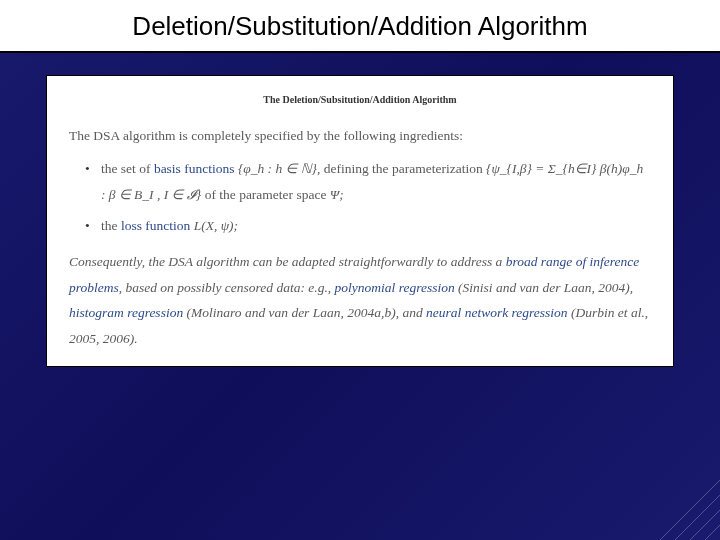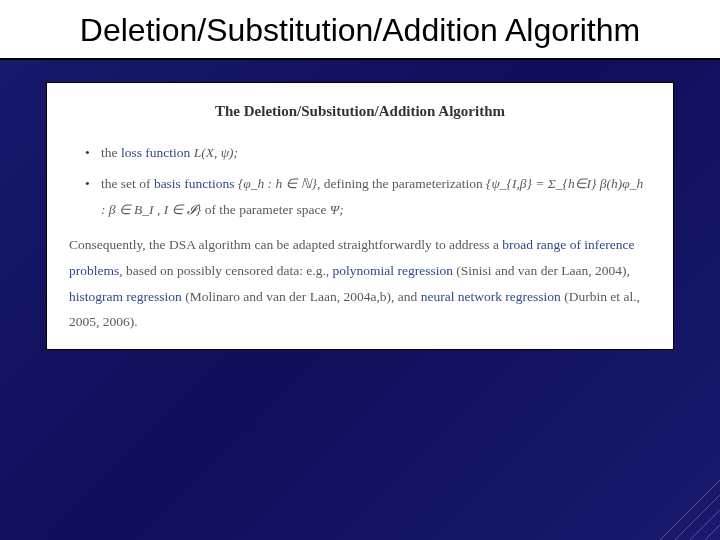--- a/index.html
+++ b/index.html
@@ -11,61 +11,61 @@
     overflow: hidden;
     position: relative;
   }
   .title-bar {
     background: #ffffff;
     padding: 10px 20px 8px 20px;
     text-align: center;
     border-bottom: 2px solid #000;
   }
   .title-bar h1 {
-    font-size: 32px;
+    font-size: 26px;
     font-weight: normal;
     color: #000;
     line-height: 1.25;
   }
   .content-wrap {
     padding: 22px 46px 18px 46px;
   }
   .doc {
     background: #ffffff;
     border: 1px solid #000;
     padding: 14px 22px 14px 22px;
     font-family: Georgia, 'Times New Roman', serif;
     color: #5a5a5a;
     font-size: 13.5px;
     line-height: 1.9;
   }
   .doc-title {
     text-align: center;
     font-weight: bold;
-    font-size: 15px;
+    font-size: 10px;
     color: #333;
     margin-bottom: 14px;
   }
   .intro { margin-bottom: 8px; }
   .bullets { margin: 6px 0 10px 0; }
   .bullet {
     position: relative;
     padding-left: 32px;
     margin-bottom: 6px;
   }
   .bullet::before {
     content: "•";
     position: absolute;
     left: 16px;
     top: 0;
     color: #333;
   }
   .hl { color: #2e4a8a; }
   .math { font-style: italic; font-family: Georgia, serif; }
-  .conclude { margin-top: 6px; }
+  .conclude { margin-top: 6px; font-style: italic; }
   .corner {
     position: absolute;
     right: 0;
     bottom: 0;
     width: 70px;
     height: 70px;
     pointer-events: none;
   }
   .corner svg { width: 100%; height: 100%; }
 </style>
@@ -75,29 +75,30 @@
 <div class="title-bar">
   <h1>
     <span>Deletion/Substitution/Addition Algorithm</span><br>
   </h1>
 </div>
 
 <div class="content-wrap">
   <div class="doc">
     <div class="doc-title">The Deletion/Subsitution/Addition Algorithm</div>
 
+    <div class="intro">The DSA algorithm is completely specified by the following ingredients:</div>
 
     <div class="bullets">
 
       <div class="bullet">
-        <span>the </span><span class="hl">loss function</span><span class="math"> L(X, ψ);</span>
+        <span>the set of </span><span class="hl">basis functions</span><span class="math"> {φ_h : h ∈ ℕ}, </span><span>defining the parameterization </span><span class="math">{ψ_{I,β} = Σ_{h∈I} β(h)φ_h : β ∈ B_I ,  I ∈ 𝓘}</span><span> of the parameter space </span><span class="math">Ψ;</span>
       </div>
 
       <div class="bullet">
-        <span>the set of </span><span class="hl">basis functions</span><span class="math"> {φ_h : h ∈ ℕ}, </span><span>defining the parameterization </span><span class="math">{ψ_{I,β} = Σ_{h∈I} β(h)φ_h : β ∈ B_I ,  I ∈ 𝓘}</span><span> of the parameter space </span><span class="math">Ψ;</span>
+        <span>the </span><span class="hl">loss function</span><span class="math"> L(X, ψ);</span>
       </div>
 
 
     </div>
 
     <div class="conclude">
       <span>Consequently, the DSA algorithm can be adapted straightforwardly to address a </span><span class="hl">broad range of inference problems</span><span>, based on possibly censored data: e.g., </span><span class="hl">polynomial regression</span><span> (Sinisi and van der Laan, 2004), </span><span class="hl">histogram regression</span><span> (Molinaro and van der Laan, 2004a,b), and </span><span class="hl">neural network regression</span><span> (Durbin et al., 2005, 2006).</span>
     </div>
   </div>
 </div>

